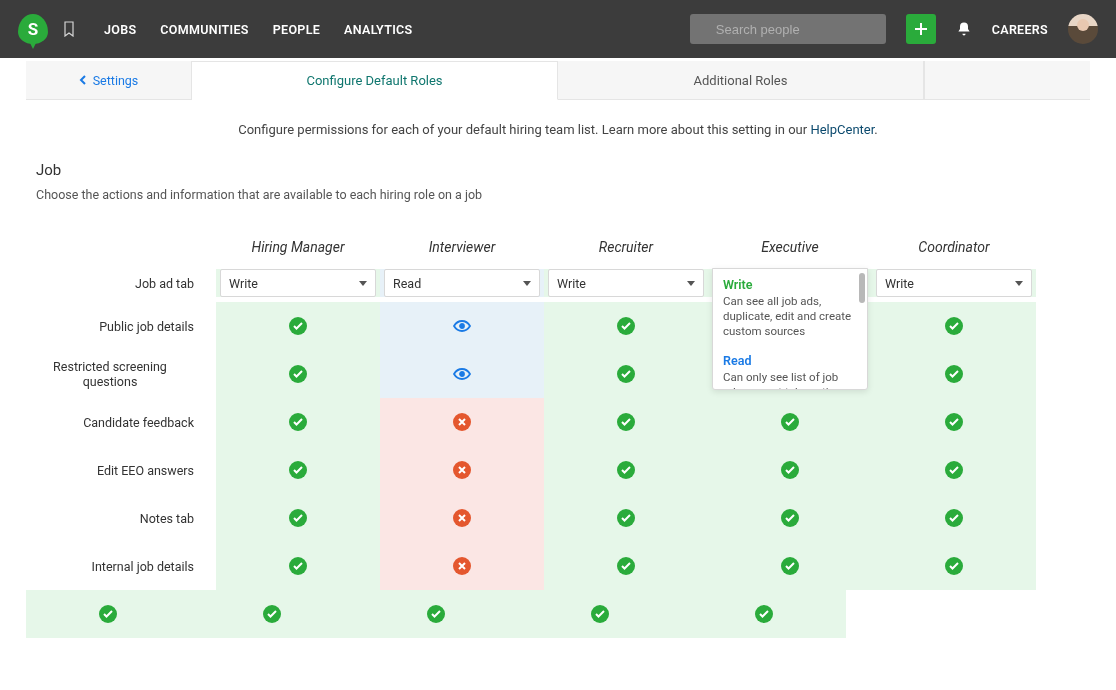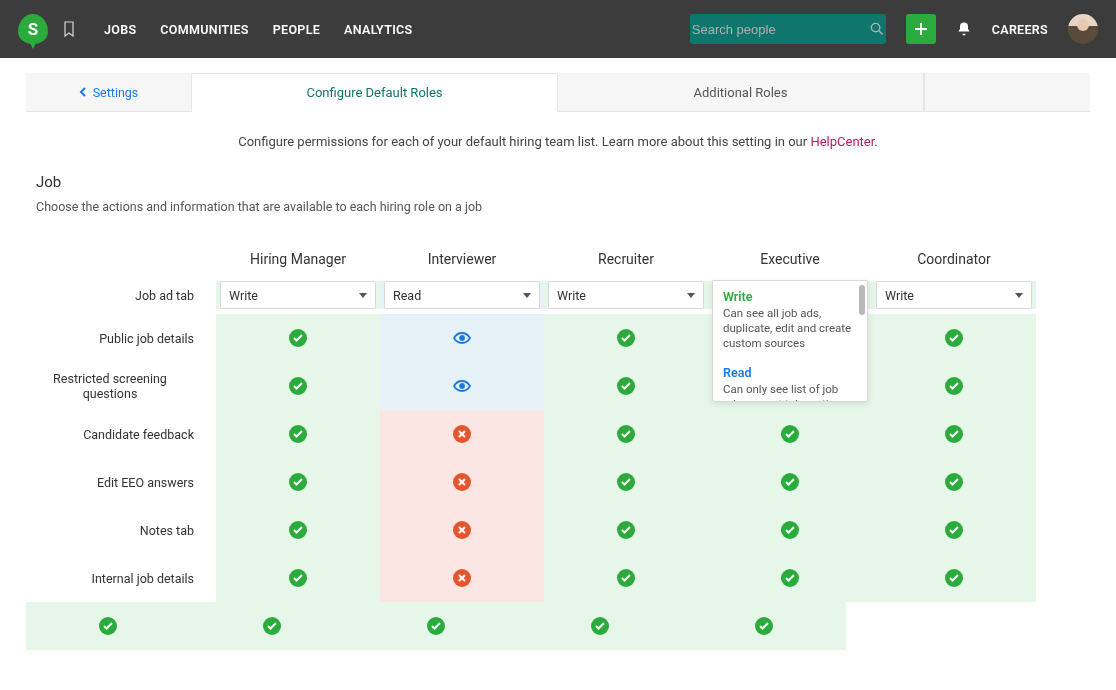--- a/index.html
+++ b/index.html
@@ -5,49 +5,49 @@
   * { box-sizing: border-box; margin: 0; padding: 0; }
   body { font-family: -apple-system, BlinkMacSystemFont, "Segoe UI", Roboto, Helvetica, Arial, sans-serif; background: #fff; color: #333; width: 1116px; height: 690px; overflow: hidden; }
   .topbar { height: 58px; background: #3c3c3c; display: flex; align-items: center; padding: 0 18px; gap: 10px; }
   .logo { width: 30px; height: 30px; background: #2aab3b; border-radius: 50% 50% 50% 50% / 60% 60% 40% 40%; position: relative; display: flex; align-items: center; justify-content: center; }
   .logo::after { content: ""; position: absolute; bottom: -5px; left: 50%; transform: translateX(-50%); width: 8px; height: 8px; background: #2aab3b; clip-path: polygon(0 0, 100% 0, 50% 100%); }
   .logo span { color: #fff; font-weight: 700; font-size: 17px; }
   .bookmark { margin-left: 4px; color: #d5d5d5; display: flex; }
   .navlinks { display: flex; gap: 24px; margin-left: 18px; }
   .navlinks a { color: #fff; text-decoration: none; font-size: 12.5px; font-weight: 600; letter-spacing: 0.3px; }
   .spacer { flex: 1; }
-  .search { display: flex; align-items: center; background: #0f766e; border-radius: 3px; height: 30px; width: 196px; padding: 0 2px; color: #b0b0b0; font-size: 13px; }
+  .search { display: flex; align-items: center; background: #737373; border-radius: 3px; height: 30px; width: 196px; padding: 0 26px; color: #b0b0b0; font-size: 13px; }
   .search input { flex: 1; background: transparent; border: none; outline: none; color: #ddd; font-size: 13px; }
   .search input::placeholder { color: #b0b0b0; }
   .addbtn { width: 30px; height: 30px; background: #2aab3b; border-radius: 3px; display: flex; align-items: center; justify-content: center; margin-left: 10px; }
   .bell { color: #fff; margin-left: 10px; display: flex; }
   .careers { color: #fff; font-size: 12.5px; font-weight: 600; margin-left: 10px; letter-spacing: 0.3px; }
   .avatar { width: 30px; height: 30px; border-radius: 50%; background: linear-gradient(#e8d6c6 0 40%, #5a4a3a 40% 100%); margin-left: 10px; overflow: hidden; position: relative; }
   .avatar::after { content:""; position:absolute; left:50%; top:38%; width:12px; height:12px; background:#e8c8b0; border-radius:50%; transform:translate(-50%,-50%);}
   
-  .content-wrap { padding: 16px 26px 0 26px; }
+  .content-wrap { padding: 4px 26px 0 26px; }
   .tabs { display: flex; border-bottom: 1px solid #e5e5e5; background: #f6f6f6; height: 39px; margin-top: -1px;}
   .tabs .settings-back { width: 166px; display: flex; align-items: center; justify-content: center; gap: 6px; font-size: 12.5px; color: #1a7ae5; background: #f6f6f6; border-right: 1px solid #e5e5e5; cursor: pointer; }
   .tabs .tab { flex: 1; display: flex; align-items: center; justify-content: center; font-size: 13px; color: #555; border-right: 1px solid #e5e5e5; background: #f6f6f6; cursor: pointer; }
   .tabs .tab.active { background: #fff; font-weight: 400; color: #0f766e; border-bottom: 1px solid #fff; margin-bottom: -1px; border-top: 1px solid #e5e5e5; }
   .tabs .filler { width: 166px; border-left: 1px solid #e5e5e5;}
   
   .main { background: #fff; padding: 22px 0 0 0; }
   .intro { text-align: center; font-size: 13px; color: #444; }
-  .intro a { color: #be185d; text-decoration: none; margin-top: 20px; }
+  .intro a { color: #0c4a6e; text-decoration: none; margin-top: 20px; }
   
   .section { margin-top: 24px; }
   .section-title { font-size: 15px; color: #333; margin-bottom: 8px; padding-left: 10px;}
   .section-desc { font-size: 12.5px; color: #555; padding-left: 10px; }
   
   .grid { margin-top: 28px; position: relative; }
   .gridrow { display: flex; align-items: stretch; }
   .labelcell { width: 190px; flex-shrink: 0; text-align: center; padding-right: 22px; font-size: 12.5px; color: #333; display: flex; align-items: center; justify-content: flex-end; }
   .rolecell { width: 164px; flex-shrink: 0; display: flex; align-items: center; justify-content: center; }
-  .headrow { height: 34px; }
+  .headrow { height: 34px; font-style: italic; }
   .headrow .rolecell { font-size: 14px; color: #333; }
   .selectrow { height: 38px; align-items: center;}
   .selectrow .rolecell { padding: 0 2px; }
   .selectbox { width: 156px; height: 28px; border: 1px solid #d8d8d8; background: #fff; border-radius: 2px; display: flex; align-items: center; justify-content: space-between; padding: 0 8px; font-size: 12.5px; color: #333; cursor: pointer; }
   .selectbox .caret { border-left: 4px solid transparent; border-right: 4px solid transparent; border-top: 5px solid #555; }
   .selectbox .caret.up { border-top: none; border-bottom: 5px solid #555; }
   
   .datarow { height: 48px; }
   
   .bg-green { background: #e6f7e9; }

